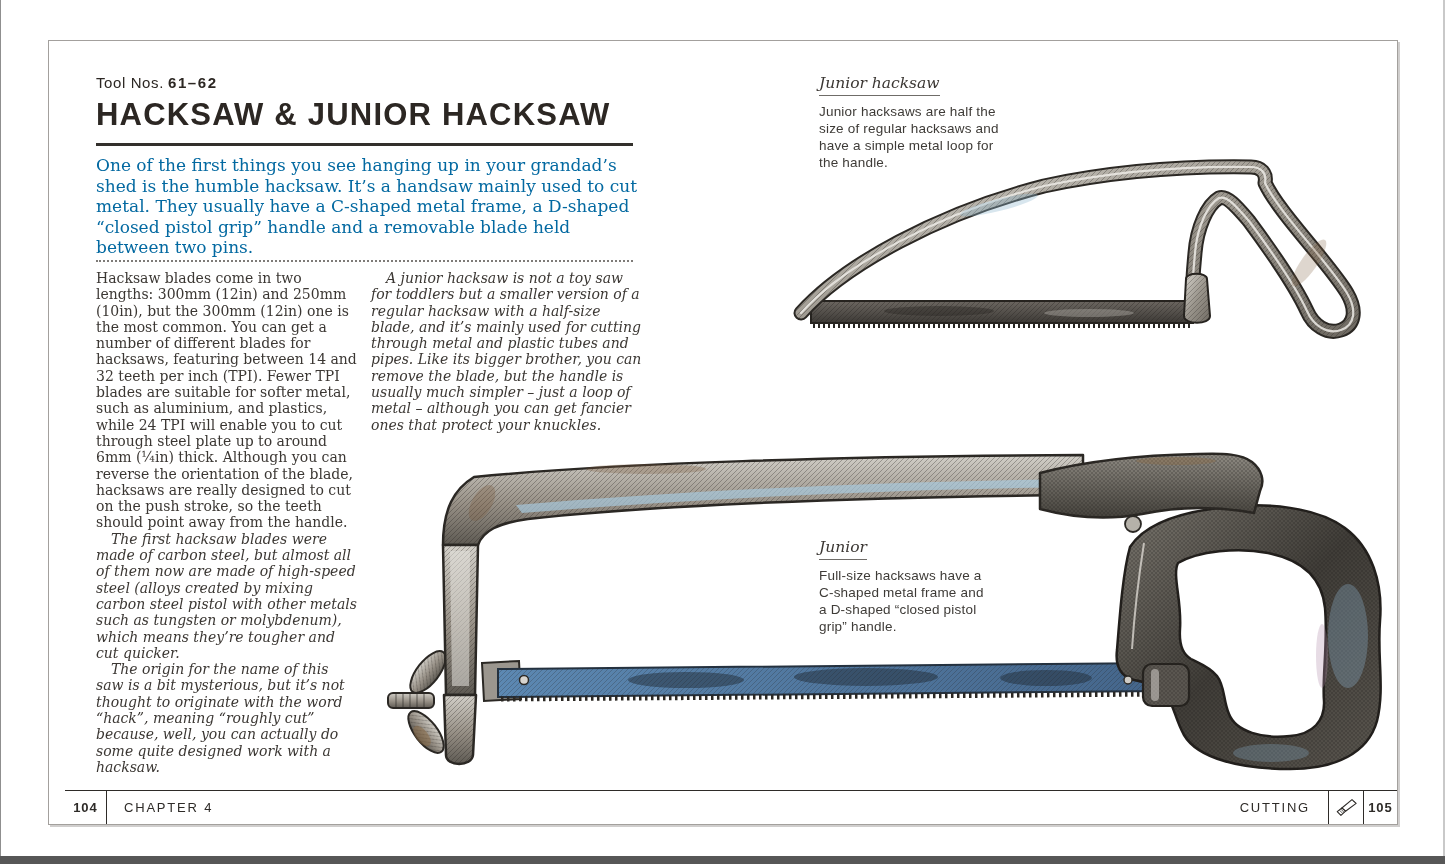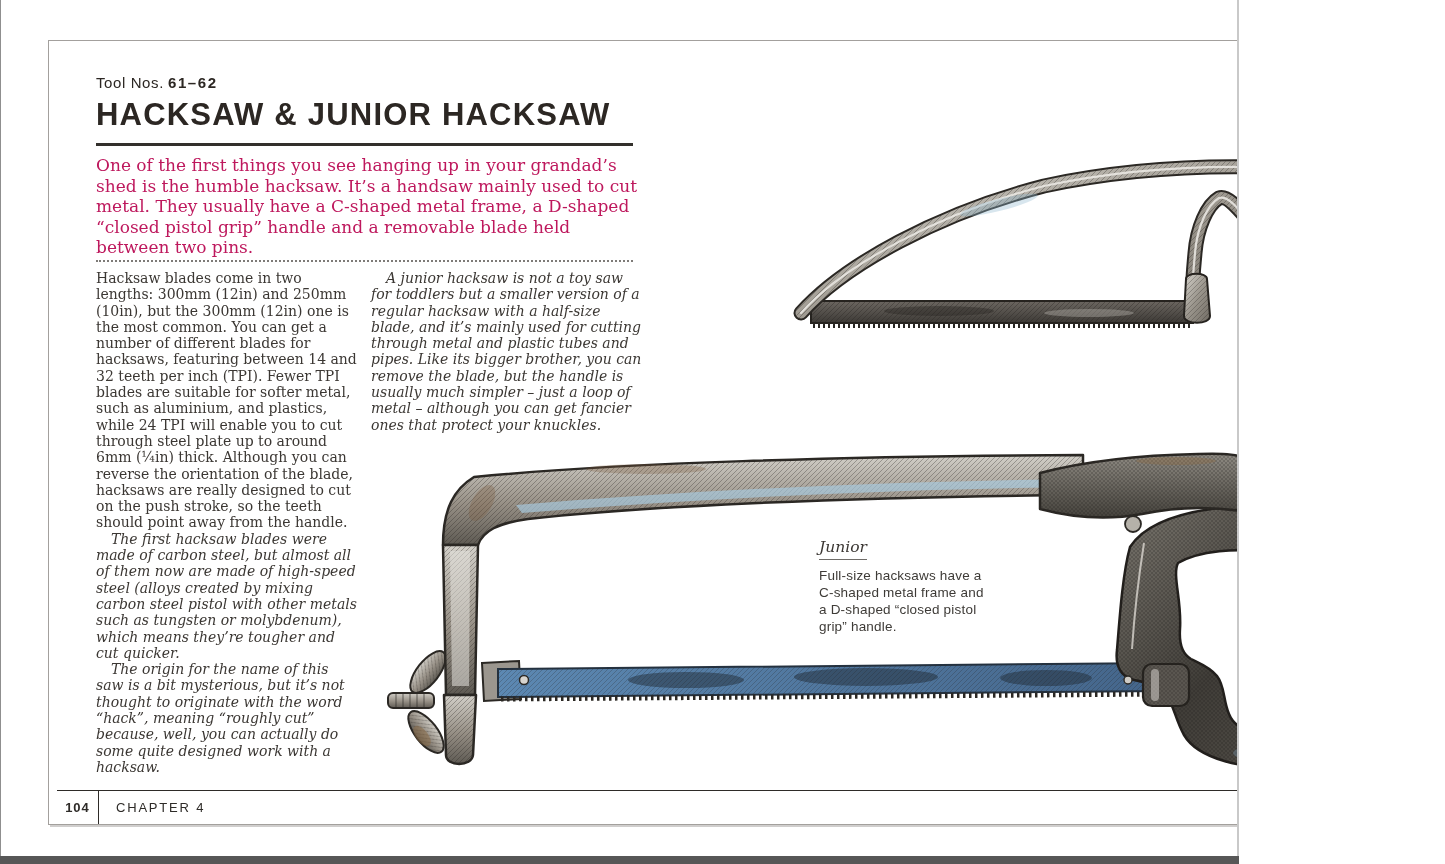--- a/index.html
+++ b/index.html
@@ -1,32 +1,32 @@
 <!DOCTYPE html>
 <html><head>
 <meta charset="utf-8">
 <style>
   html,body{margin:0;padding:0;background:#ffffff;}
-  .screen{position:relative;width:1239px;height:864px;background:#ffffff;overflow:hidden;
+  .screen{position:relative;width:1445px;height:864px;background:#ffffff;overflow:hidden;
           font-family:"Liberation Sans",sans-serif;}
   .edge-left{position:absolute;left:0;top:0;bottom:8px;width:1px;background:#8f8f8f;}
   .edge-right{position:absolute;right:0;top:0;bottom:8px;width:2px;background:#c9c9c9;}
   .bottom-bar{position:absolute;left:0;right:0;bottom:0;height:8px;background:#575757;}
 
   .page{position:absolute;left:48px;top:40px;width:1348px;height:783px;background:#ffffff;
         border:1px solid #a3a09d;box-shadow:2px 2px 0 rgba(150,147,144,.45);}
 
   
   .eyebrow{position:absolute;left:47px;top:33px;font-size:15px;color:#2c2723;letter-spacing:.6px;}
   .eyebrow .num{font-weight:700;letter-spacing:1.6px;margin-left:4px;}
   .title{position:absolute;left:47px;top:56px;margin:0;font-size:31px;font-weight:700;
          color:#2c2723;letter-spacing:1.2px;white-space:nowrap;}
   .title-rule{position:absolute;left:47px;top:102px;width:537px;height:2.5px;background:#33302c;}
   .intro{position:absolute;left:47px;top:114px;width:548px;margin:0;
-         font-family:"DejaVu Serif",serif;font-size:17px;line-height:20.5px;color:#be185d;}
+         font-family:"DejaVu Serif",serif;font-size:17px;line-height:20.5px;color:#0369a1;}
   .dotted-rule{position:absolute;left:47px;top:219px;width:537px;height:0;
                border-top:2px dotted #7e7b78;}
 
   
   .col{position:absolute;top:229px;font-family:"DejaVu Serif",serif;font-size:14px;
        line-height:16.3px;color:#3b3733;}
   .col p{margin:0;}
   .col p.ind{text-indent:15px;font-style:italic;}
   .col1{left:47px;width:263px;}
   .col2{left:322px;width:272px;}
@@ -38,21 +38,21 @@
   .cap-label{display:inline-block;font-family:"DejaVu Serif",serif;font-style:italic;
              font-size:15.5px;color:#3b3733;padding-bottom:3px;border-bottom:1.5px solid #6f6c68;
              margin-bottom:7px;}
   .cap-text{font-size:13.5px;line-height:17px;color:#3e3b37;letter-spacing:.2px;}
 
   
   .fig-junior{position:absolute;left:740px;top:112px;width:585px;height:200px;}
   .fig-hacksaw{position:absolute;left:337px;top:410px;width:1012px;height:330px;}
 
   
-  .footer{position:absolute;left:8px;right:0;bottom:0;height:33px;border-top:1.5px solid #2e2b28;
+  .footer{position:absolute;left:16px;right:0;bottom:0;height:33px;border-top:1.5px solid #2e2b28;
           display:flex;align-items:stretch;font-size:13px;color:#2e2b28;letter-spacing:1.8px;}
   .footer>div{display:flex;align-items:center;}
   .f-pgnum{width:41px;justify-content:center;font-weight:700;letter-spacing:1px;}
   .f-pgnum.left{border-right:1.5px solid #2e2b28;}
   .f-pgnum.right{width:33px;border-left:1.5px solid #2e2b28;}
   .f-chap{padding-left:17px;}
   .f-spacer{flex:1;}
   .f-cutting{padding-right:18px;}
   .f-icon{width:34px;justify-content:center;border-left:1.5px solid #2e2b28;}
 </style>
@@ -73,20 +73,24 @@
 
     <div class="col col1">
       <p>Hacksaw blades come in two lengths: 300mm (12in) and 250mm (10in), but the 300mm (12in) one is the most common. You can get a number of different blades for hacksaws, featuring between 14 and 32 teeth per inch (TPI). Fewer TPI blades are suitable for softer metal, such as aluminium, and plastics, while 24 TPI will enable you to cut through steel plate up to around 6mm (¼in) thick. Although you can reverse the orientation of the blade, hacksaws are really designed to cut on the push stroke, so the teeth should point away from the handle.</p>
       <p class="ind">The first hacksaw blades were made of carbon steel, but almost all of them now are made of high-speed steel (alloys created by mixing carbon steel pistol with other metals such as tungsten or molybdenum), which means they’re tougher and cut quicker.</p>
       <p class="ind">The origin for the name of this saw is a bit mysterious, but it’s not thought to originate with the word “hack”, meaning “roughly cut” because, well, you can actually do some quite designed work with a hacksaw.</p>
     </div>
     <div class="col col2">
       <p class="ind">A junior hacksaw is not a toy saw for toddlers but a smaller version of a regular hacksaw with a half-size blade, and it’s mainly used for cutting through metal and plastic tubes and pipes. Like its bigger brother, you can remove the blade, but the handle is usually much simpler – just a loop of metal – although you can get fancier ones that protect your knuckles.</p>
     </div>
 
+    <div class="cap cap-junior">
+      <span class="cap-label">Junior hacksaw</span>
+      <div class="cap-text">Junior hacksaws are half the size of regular hacksaws and have a simple metal loop for the handle.</div>
+    </div>
 
     <svg class="fig-junior" viewBox="0 0 585 200" xmlns="http://www.w3.org/2000/svg">
       <defs>
         <linearGradient id="jmetal" x1="0" y1="0" x2="1" y2="1">
           <stop offset="0" stop-color="#d8d5ce"></stop>
           <stop offset=".5" stop-color="#9a958c"></stop>
           <stop offset="1" stop-color="#6f6a62"></stop>
         </linearGradient>
         <linearGradient id="jblade" x1="0" y1="0" x2="0" y2="1">
           <stop offset="0" stop-color="#6b6660"></stop>

